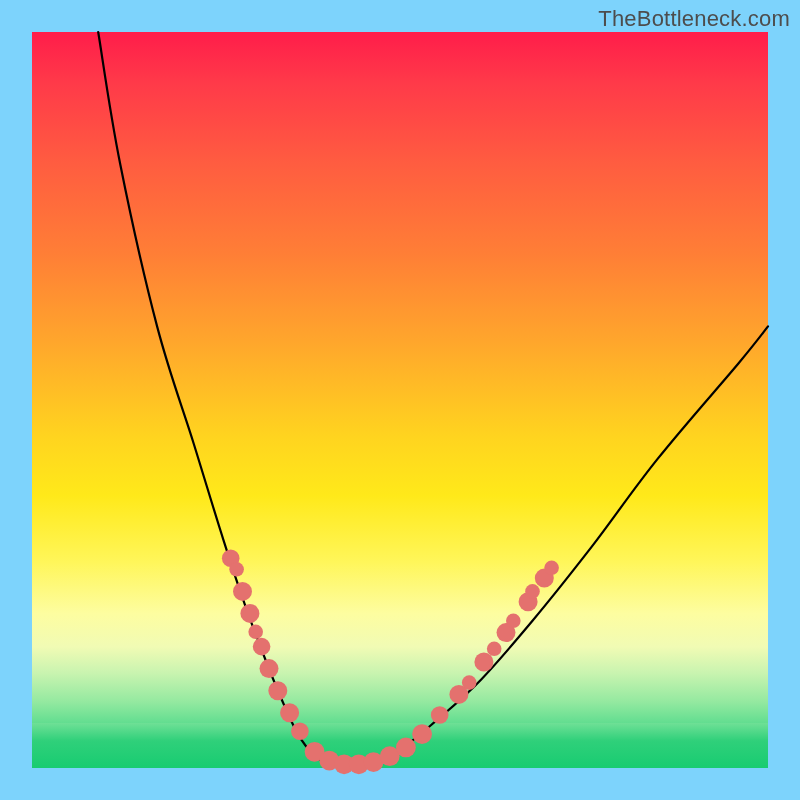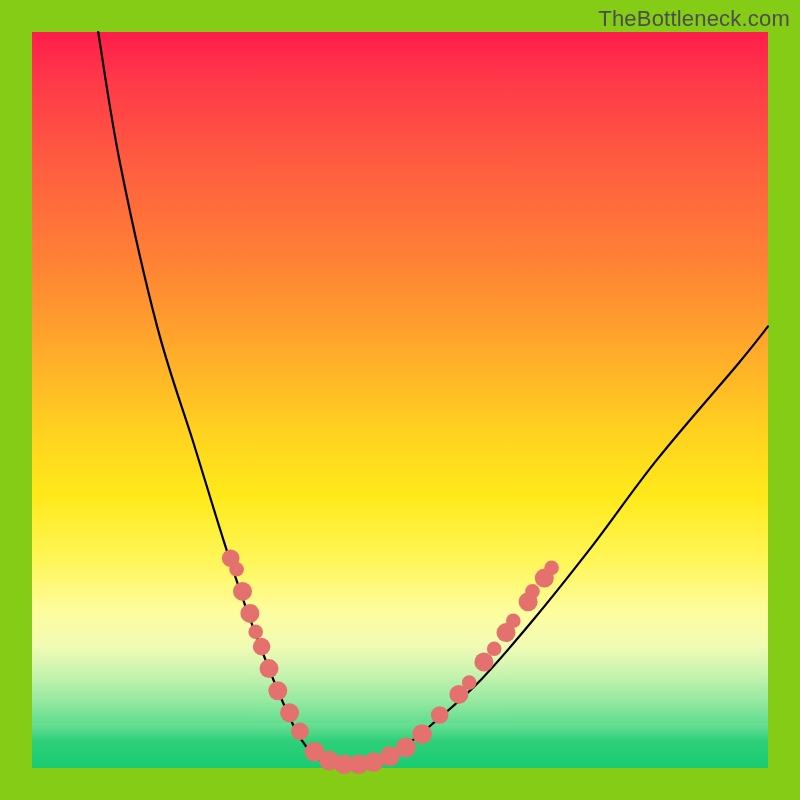--- a/index.html
+++ b/index.html
@@ -10,21 +10,21 @@
     overflow: hidden;
     background: #000;
     font-family: Arial, Helvetica, sans-serif;
   }
   .frame {
     position: absolute;
     top: 0;
     left: 0;
     width: 800px;
     height: 800px;
-    background: #84cc16;
+    background: #7dd3fc;
   }
   .gradient-bg {
     position: absolute;
     top: 32px;
     left: 32px;
     width: 736px;
     height: 736px;
     background: linear-gradient(
       to bottom,
       #ff1d4a 0%,

